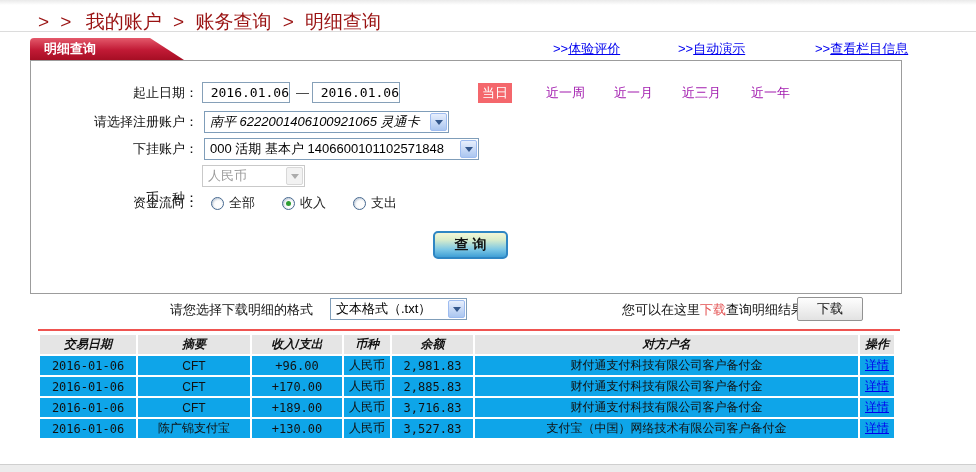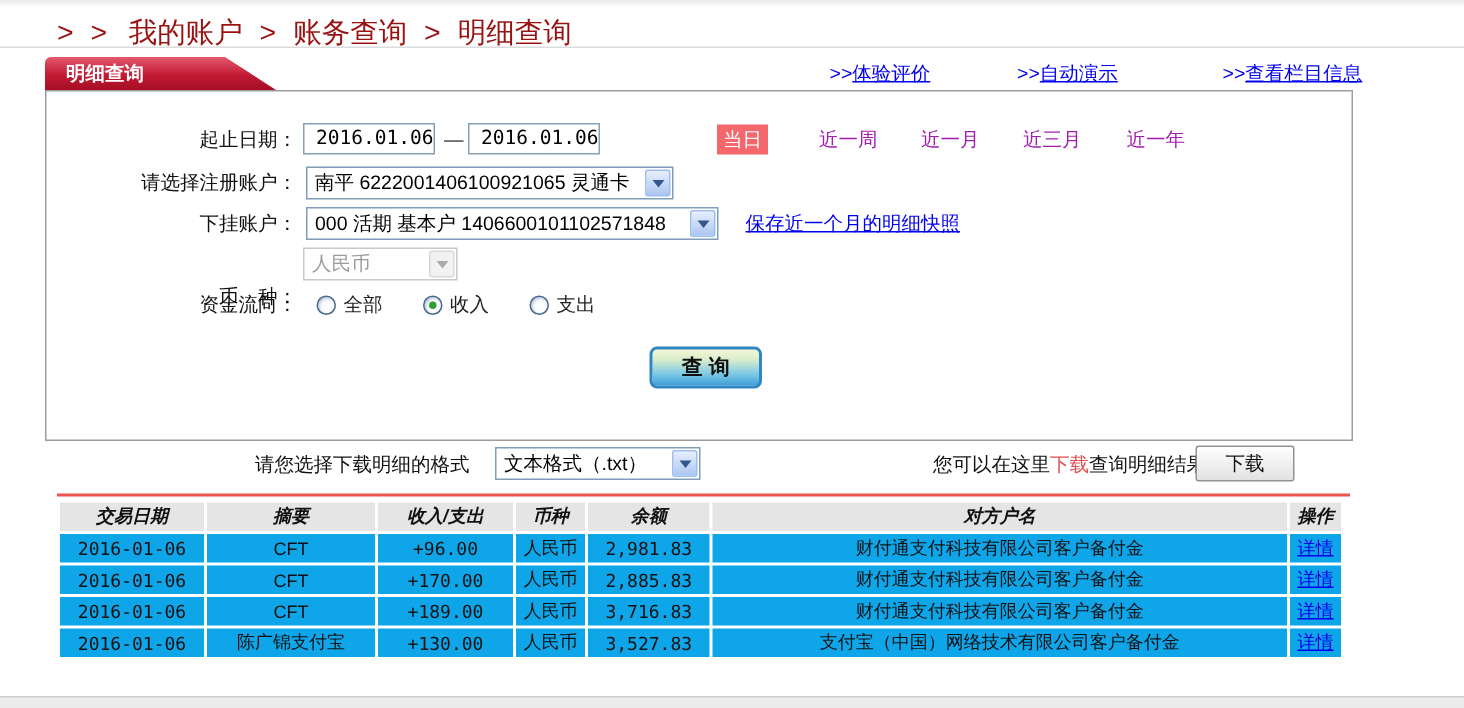--- a/index.html
+++ b/index.html
@@ -131,35 +131,34 @@
     <input class="txtinput mono" style="left: 171px; top: 21px;" value="2016.01.06">
     <span class="dash" style="left:265px; top:21px;">—</span>
     <input class="txtinput mono" style="left: 281px; top: 21px;" value="2016.01.06">
     <span class="badge-today" style="left:447px; top:22px;">当日</span>
     <a class="qlink" style="left:515px; top:21px;">近一周</a>
     <a class="qlink" style="left:583px; top:21px;">近一月</a>
     <a class="qlink" style="left:651px; top:21px;">近三月</a>
     <a class="qlink" style="left:720px; top:21px;">近一年</a>
 
     <div class="flabel" style="top:50px;">请选择注册账户：</div>
-    <div class="combo" style="left:173px; top:50px; width:245px;">
+    <div class="combo" style="left:173px; top:50px; width:245px;font-style:italic;">
       <span>南平  6222001406100921065  灵通卡</span>
       <span class="combo-arrow">
           <span class="tri"></span>
         </span>
     </div>
 
     <div class="flabel" style="top:77px;">下挂账户：</div>
     <div class="combo" style="left:173px; top:77px; width:275px;">
       <span>000 活期 基本户 1406600101102571848</span>
       <span class="combo-arrow">
           <span class="tri"></span>
         </span>
     </div>
-    <a class="snap-link" style="left:466px; top:77px;">保存近一个月的明细快照</a>
 
     <div class="flabel" style="top:104px;margin-top:22px;">币　种：</div>
     <div class="combo disabled" style="left:171px; top:104px; width:103px;">
       <span>人民币</span>
       <span class="combo-arrow">
           <span class="tri"></span>
         </span>
     </div>
 
     <div class="flabel" style="top:131px;">资金流向：</div>

